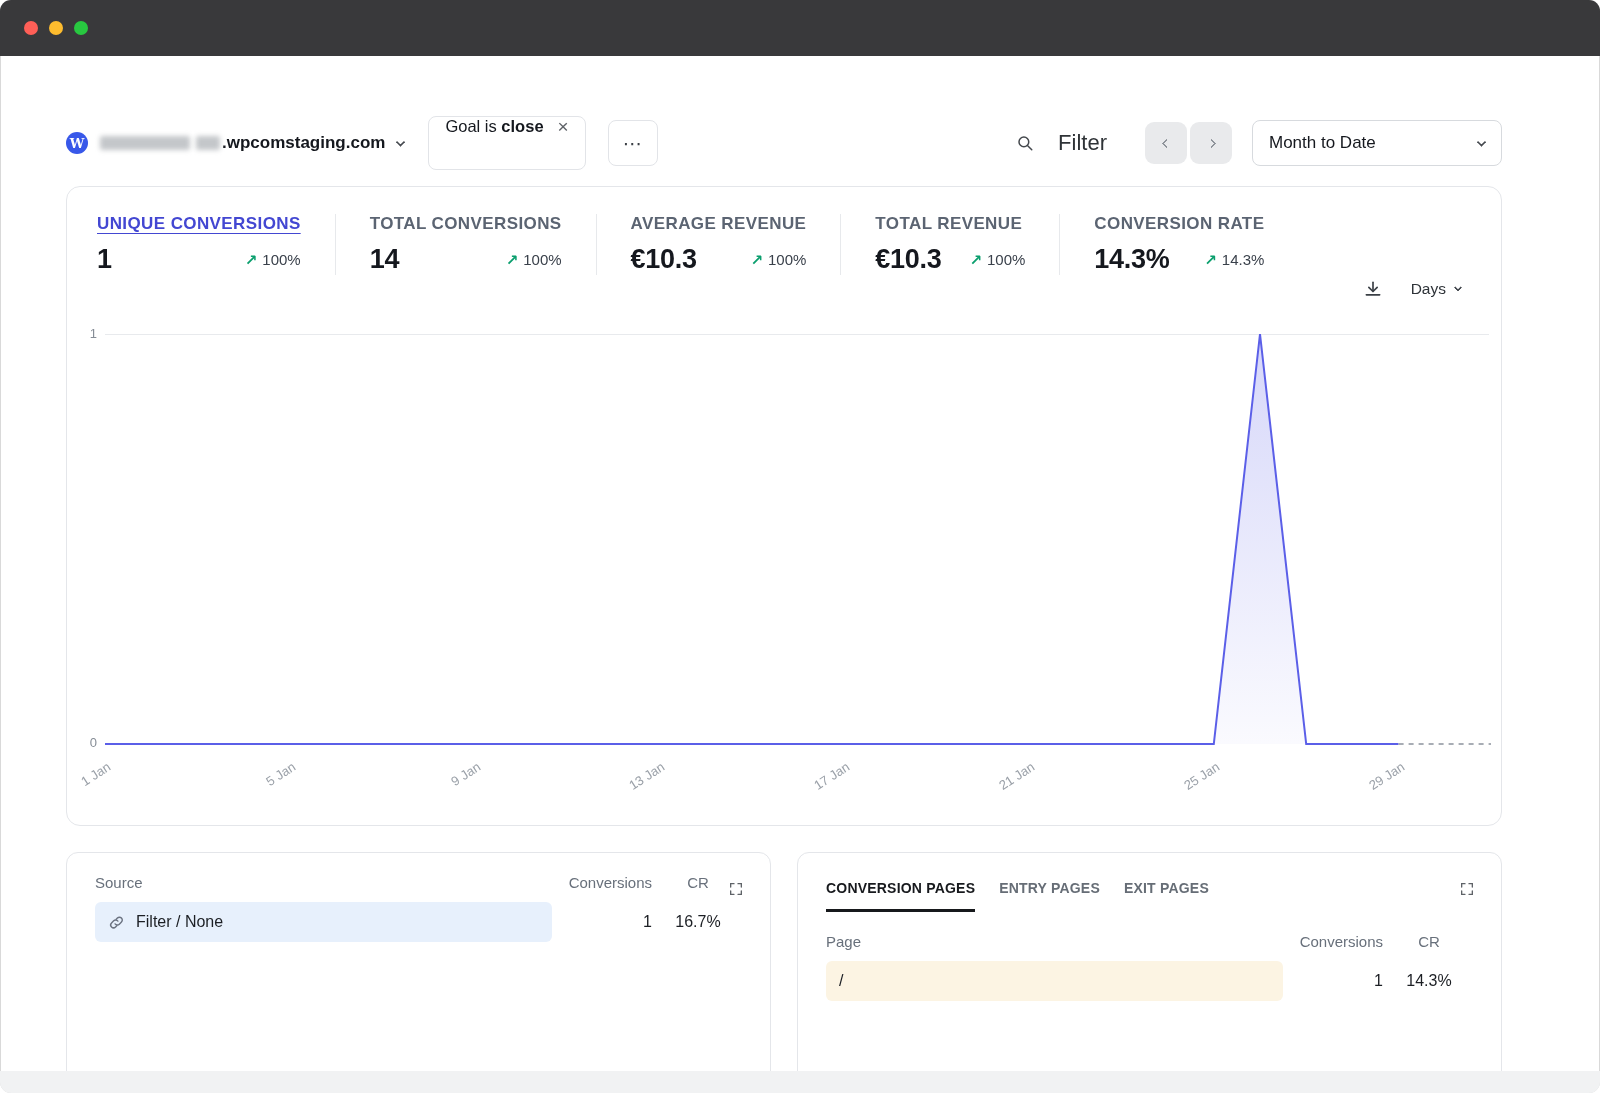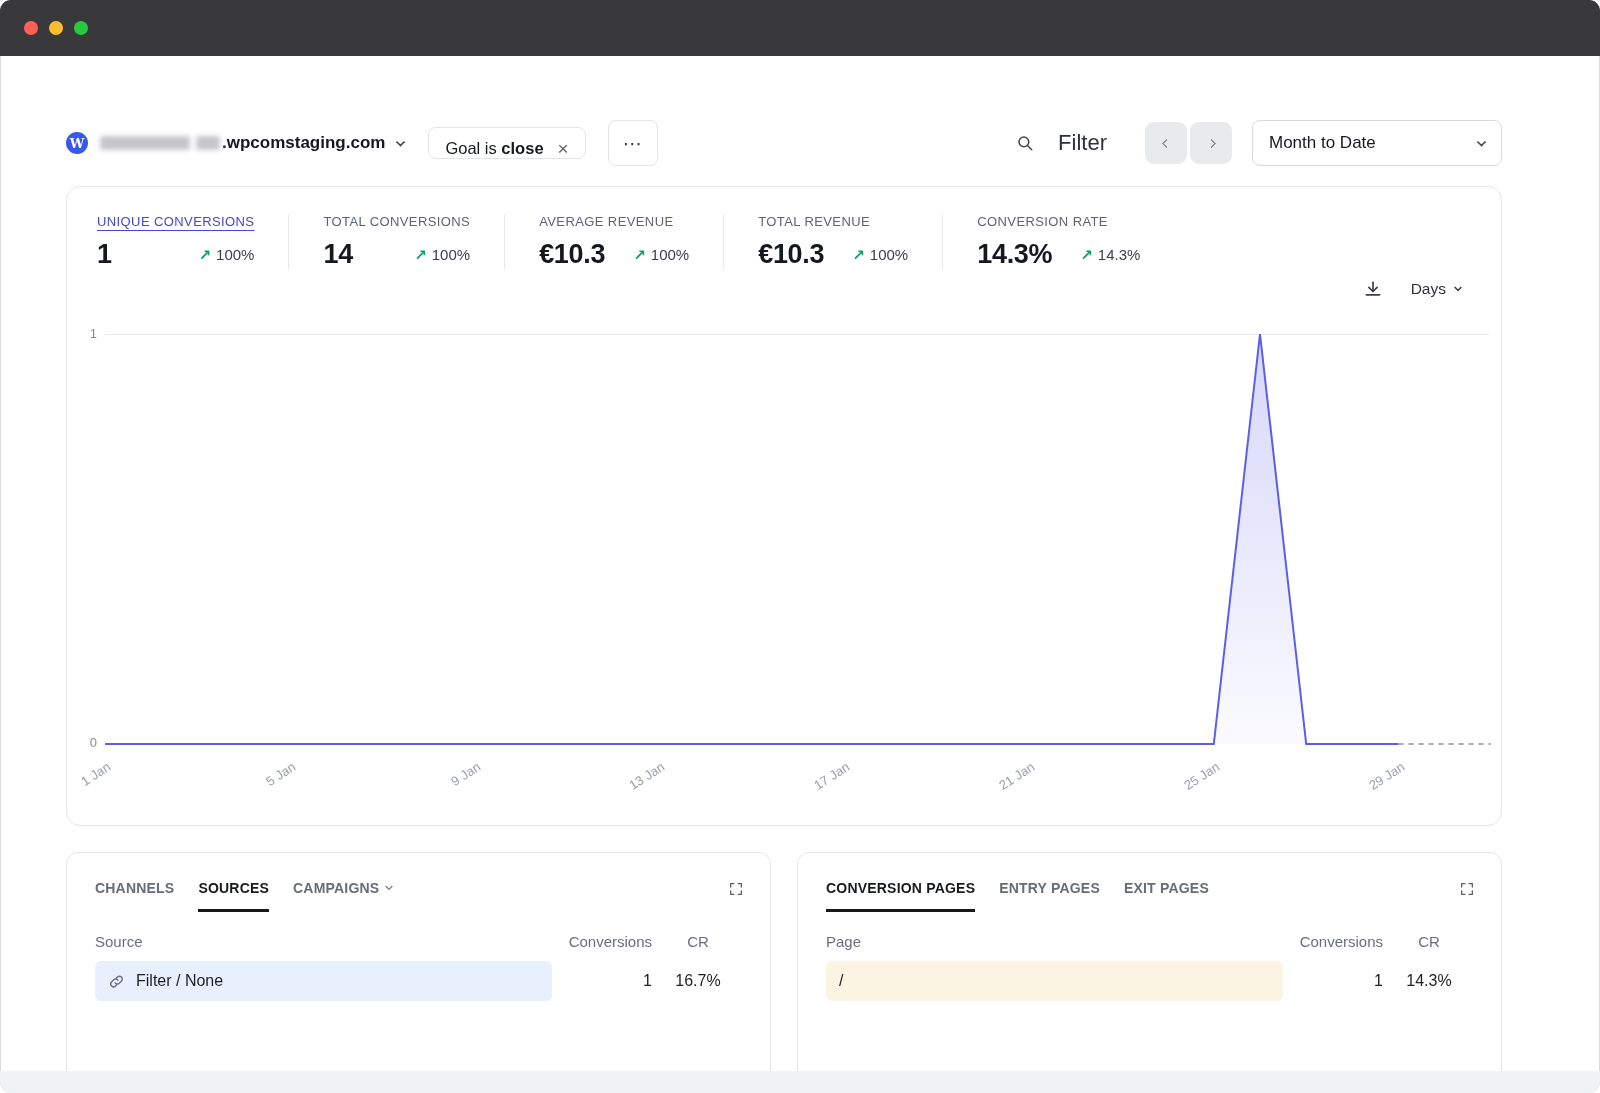--- a/index.html
+++ b/index.html
@@ -23,21 +23,21 @@
   .redacted.r1 { width: 90px; margin-left: 12px; }
   .redacted.r2 { width: 24px; margin-left: 6px; }
   .site-domain { font-size: 17px; font-weight: 700; color: #15181e; margin-left: 2px; }
   .chev { display: inline-block; width: 7px; height: 7px; border-right: 2px solid #45494f;
     border-bottom: 2px solid #45494f; border-radius: 1px; }
   .chev.down { transform: rotate(45deg) translate(-1px,-1px); }
   .chev.left { transform: rotate(135deg); } .chev.right { transform: rotate(-45deg); }
   .chev.gray { border-color: #8f949b; } .chev.sm { width: 6px; height: 6px; }
   .site-selector .chev { margin-left: 12px; }
 
-  .goal-pill { display: flex; align-items: flex-end; margin-left: 24px; height: 32px; padding: 0 16px;
+  .goal-pill { display: flex; align-items: flex-start; margin-left: 24px; height: 54px; padding: 0 16px;
     border: 1px solid #e2e4e8; border-radius: 8px; background: #fff; cursor: pointer; }
   .goal-text { font-size: 16.5px; color: #15181e; }
   .goal-text b { font-weight: 700; }
   .goal-close { margin-left: 14px; font-size: 19px; color: #5f6368; cursor: pointer; line-height: 1; }
 
   .more-btn { margin-left: 22px; width: 50px; height: 46px; border: 1px solid #e2e4e8; border-radius: 8px;
     background: #fff; font-size: 19px; color: #3a3f45; letter-spacing: 1px; cursor: pointer; }
 
   .spacer { flex: 1; }
   .filter { display: flex; align-items: center; gap: 24px; cursor: pointer; font-size: 22px; color: #2f3337; }
@@ -48,21 +48,21 @@
     display: flex; align-items: center; justify-content: space-between; padding: 0 16px;
     font-size: 17px; font-weight: 500; color: #15181e; cursor: pointer; background: #fff; }
 
   
   .metrics-card { position: relative; margin: 20px 98px 0 66px; height: 640px;
     border: 1px solid #e4e6ea; border-radius: 14px; background: #fff; }
   .metrics-row { display: flex; align-items: stretch; padding-top: 27px; }
   .metric { display: flex; flex-direction: column; padding: 0 34px; cursor: pointer; }
   .metric:first-child { padding-left: 30px; }
   .metric + .metric { border-left: 1px solid #e7e9ec; }
-  .m-label { font-size: 13px; font-weight: 400; letter-spacing: .4px; color: #5b6472; margin-bottom: 10px; white-space: nowrap; }
+  .m-label { font-size: 17px; font-weight: 700; letter-spacing: .4px; color: #5b6472; margin-bottom: 10px; white-space: nowrap; }
   .metric.active .m-label { color: #4347d2; text-decoration: underline; text-underline-offset: 4px; }
   .vrow { display: flex; justify-content: space-between; align-items: center; gap: 28px; }
   .m-value { font-size: 27px; font-weight: 700; color: #15181e; letter-spacing: -0.3px; }
   .m-change { display: flex; align-items: center; gap: 5px; font-size: 15px; color: #3a414b; }
   .up-arrow { color: #0b9f6e; font-weight: 700; font-size: 15px; }
 
   .chart-tools { position: absolute; right: 40px; top: 92px; display: flex; align-items: center; gap: 28px; }
   .dl-btn { cursor: pointer; display: flex; }
   .days-select { display: flex; align-items: center; gap: 9px; font-size: 15.5px; color: #2f3439; cursor: pointer; }
 
@@ -242,32 +242,20 @@
           <div class="x-tick" style="left: 882px;">21 Jan</div>
           <div class="x-tick" style="left: 1066.8px;">25 Jan</div>
           <div class="x-tick" style="left: 1251.6px;">29 Jan</div>
         </div>
     </div>
   </section>
 
   <div class="bottom-row">
 
     <section class="card">
-      <div class="tabs">
-        <div class="tab">
-            <span>CHANNELS</span>
-          </div>
-        <div class="tab active">
-            <span>SOURCES</span>
-          </div>
-        <div class="tab">
-            <span>CAMPAIGNS</span>
-            <span class="chev down sm gray"></span>
-          </div>
-      </div>
       <svg class="expand" width="16" height="16" viewBox="0 0 24 24" fill="none" stroke="#5f6368" stroke-width="2" stroke-linecap="round">
           <path d="M4 9V4h5"></path>
           <path d="M20 9V4h-5"></path>
           <path d="M4 15v5h5"></path>
           <path d="M20 15v5h-5"></path>
         </svg>
       <div class="thead">
         <div class="col main">Source</div>
         <div class="col num">Conversions</div>
         <div class="col cr">CR</div>

